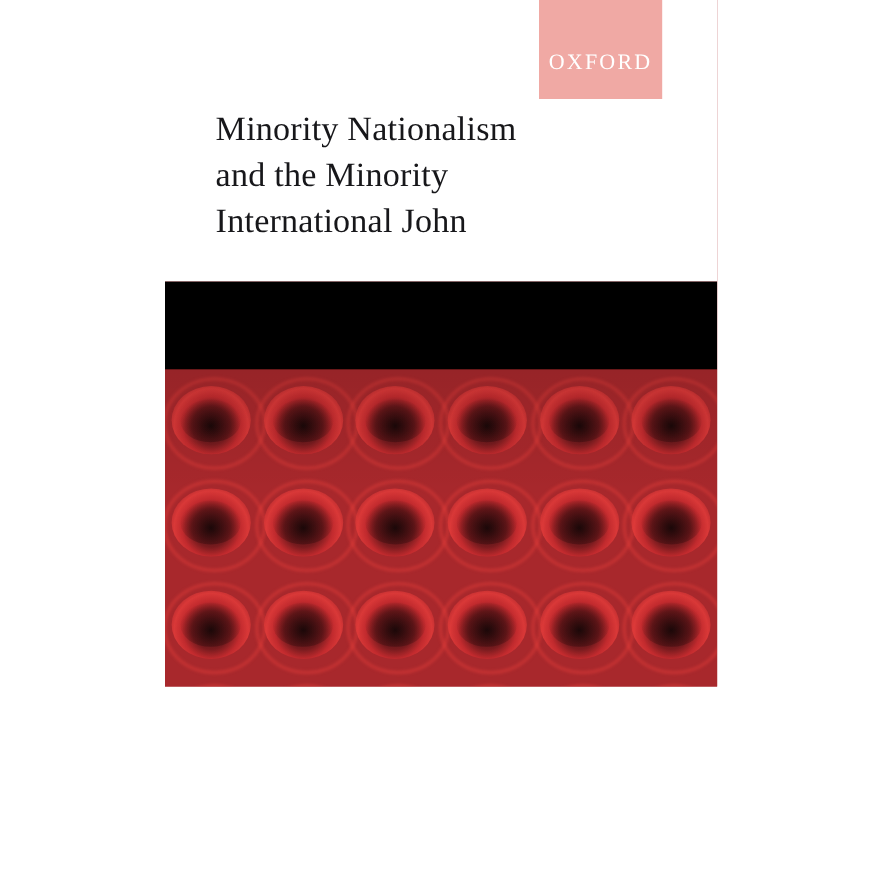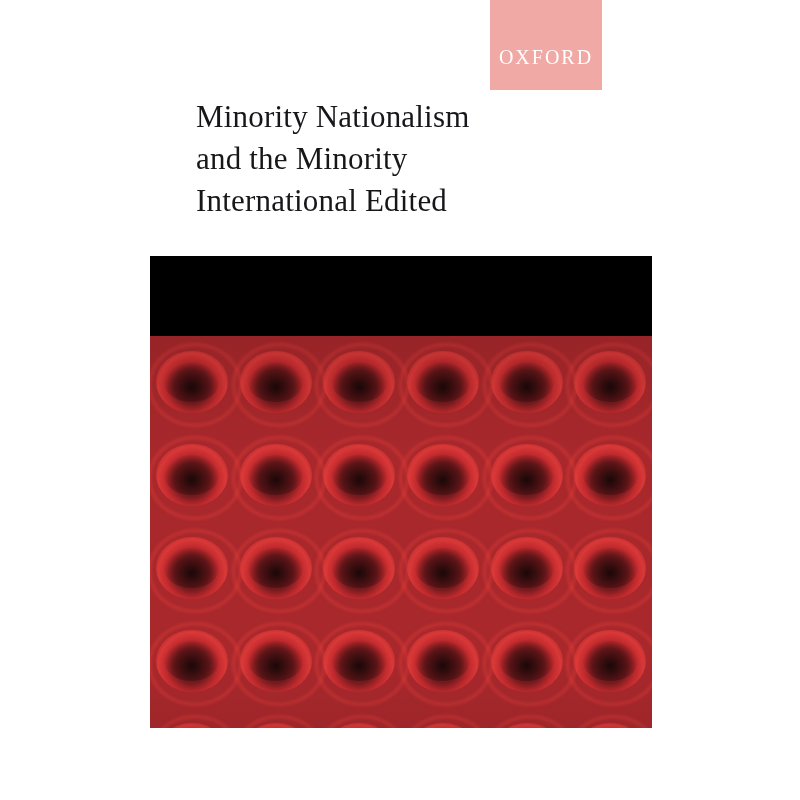--- a/index.html
+++ b/index.html
@@ -7,21 +7,21 @@
     padding: 0;
     width: 800px;
     height: 800px;
     background: #ffffff;
     font-family: "Liberation Serif", serif;
   }
 
   #cover {
     position: relative;
     width: 800px;
-    height: 728px;
+    height: 624px;
     background: #ffffff;
     overflow: hidden;
   }
 
   
   .book-body {
     position: absolute;
     left: 150px;
     top: 0;
     width: 502px;
@@ -185,21 +185,21 @@
 
     <div class="white-top"></div>
 
     <div class="oxford-block">
       <div class="oxford-word">OXFORD</div>
     </div>
 
     <div class="title">
       <div>Minority Nationalism</div>
       <div>and the Minority</div>
-      <div>International Edited</div>
+      <div>International John</div>
     </div>
 
     <div class="black-band"></div>
 
     <div class="pattern">
       <div id="blobs">
           <div class="blob-ring" style="left: -2.16667px; top: 7.4px;"></div>
           <div class="blob" style="left: 5.83333px; top: 15.4px;"></div>
           <div class="blob-ring" style="left: 81.5px; top: 7.4px;"></div>
           <div class="blob" style="left: 89.5px; top: 15.4px;"></div>

